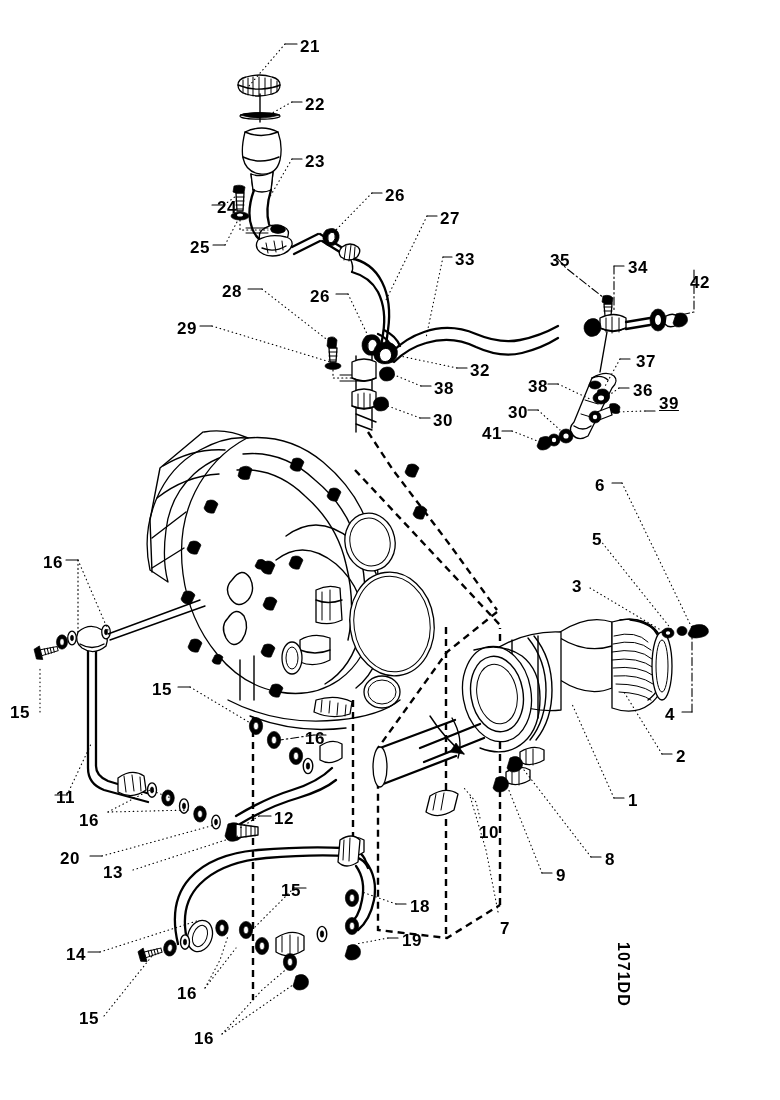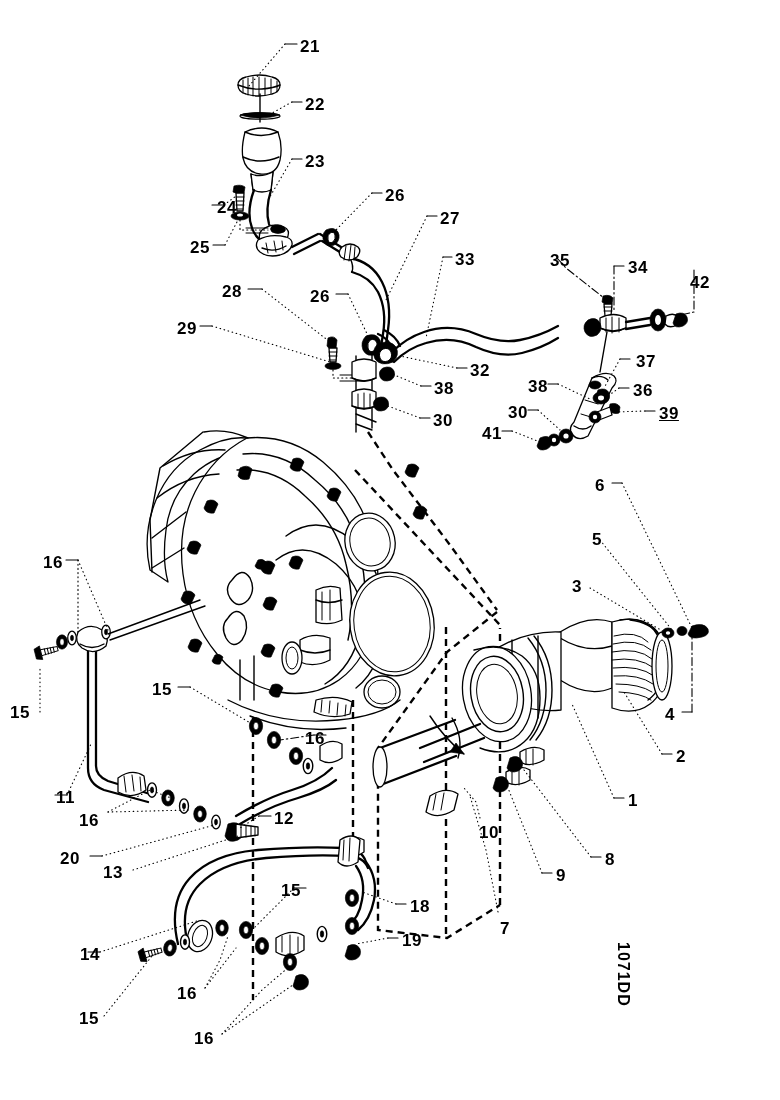--- a/index.html
+++ b/index.html
@@ -690,21 +690,21 @@
       <div class="cal" style="left: 665px; top: 706px;">4</div>
       <div class="cal" style="left: 592px; top: 531px;">5</div>
       <div class="cal" style="left: 595px; top: 477px;">6</div>
       <div class="cal" style="left: 500px; top: 920px;">7</div>
       <div class="cal" style="left: 605px; top: 851px;">8</div>
       <div class="cal" style="left: 556px; top: 867px;">9</div>
       <div class="cal" style="left: 479px; top: 824px;">10</div>
       <div class="cal" style="left: 32px; top: 789px; margin-left: 24px;">11</div>
       <div class="cal" style="left: 274px; top: 810px;">12</div>
       <div class="cal" style="left: 103px; top: 864px;">13</div>
-      <div class="cal" style="left: 66px; top: 946px; margin-left: 14px;">14</div>
+      <div class="cal" style="left: 66px; top: 946px;">14</div>
       <div class="cal" style="left: 10px; top: 704px;">15</div>
       <div class="cal" style="left: 152px; top: 681px;">15</div>
       <div class="cal" style="left: 281px; top: 882px;">15</div>
       <div class="cal" style="left: 79px; top: 1010px;">15</div>
       <div class="cal" style="left: 43px; top: 554px;">16</div>
       <div class="cal" style="left: 305px; top: 730px;">16</div>
       <div class="cal" style="left: 79px; top: 812px;">16</div>
       <div class="cal" style="left: 177px; top: 985px;">16</div>
       <div class="cal" style="left: 194px; top: 1030px;">16</div>
       <div class="cal" style="left: 410px; top: 898px;">18</div>
@@ -722,21 +722,21 @@
       <div class="cal" style="left: 177px; top: 320px;">29</div>
       <div class="cal" style="left: 433px; top: 412px;">30</div>
       <div class="cal" style="left: 434px; top: 380px;">38</div>
       <div class="cal" style="left: 470px; top: 362px;">32</div>
       <div class="cal" style="left: 455px; top: 251px;">33</div>
       <div class="cal" style="left: 628px; top: 259px;">34</div>
       <div class="cal" style="left: 550px; top: 252px;">35</div>
       <div class="cal" style="left: 633px; top: 382px;">36</div>
       <div class="cal" style="left: 636px; top: 353px;">37</div>
       <div class="cal" style="left: 528px; top: 378px;">38</div>
-      <div class="cal" style="left: 659px; top: 405px; text-decoration: underline;">39</div>
+      <div class="cal" style="left: 659px; top: 395px; text-decoration: underline;">39</div>
       <div class="cal" style="left: 508px; top: 404px;">30</div>
       <div class="cal" style="left: 482px; top: 425px;">41</div>
       <div class="cal" style="left: 690px; top: 274px;">42</div>
     </div>
 
   <div id="platecode">1071DD</div>
 
 </div>
 
 </body></html>

